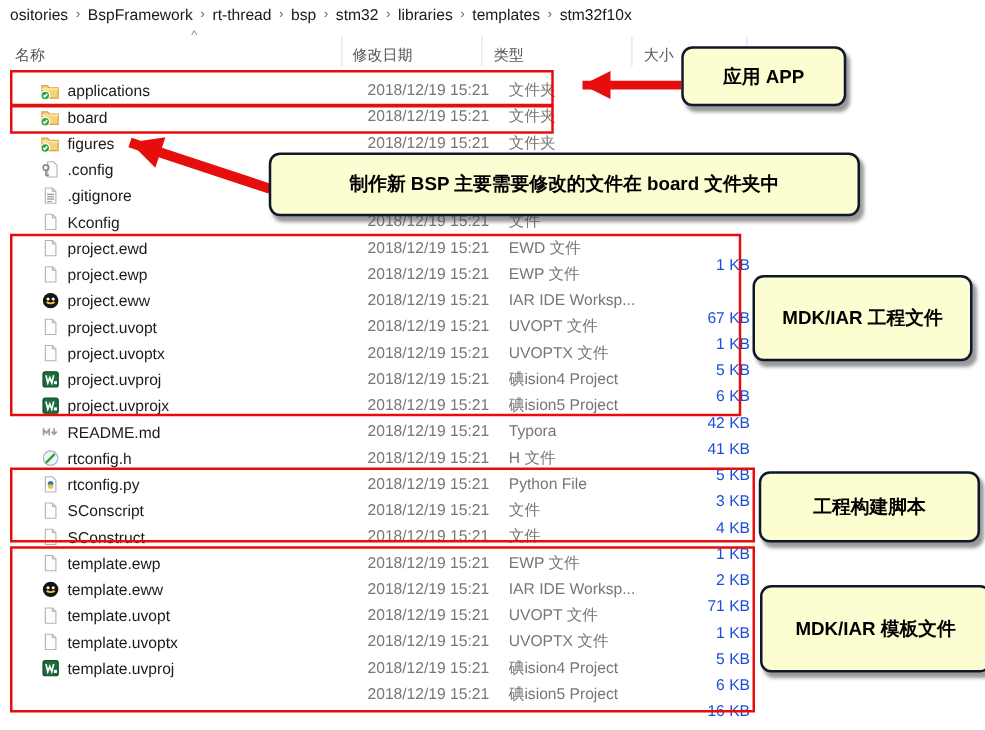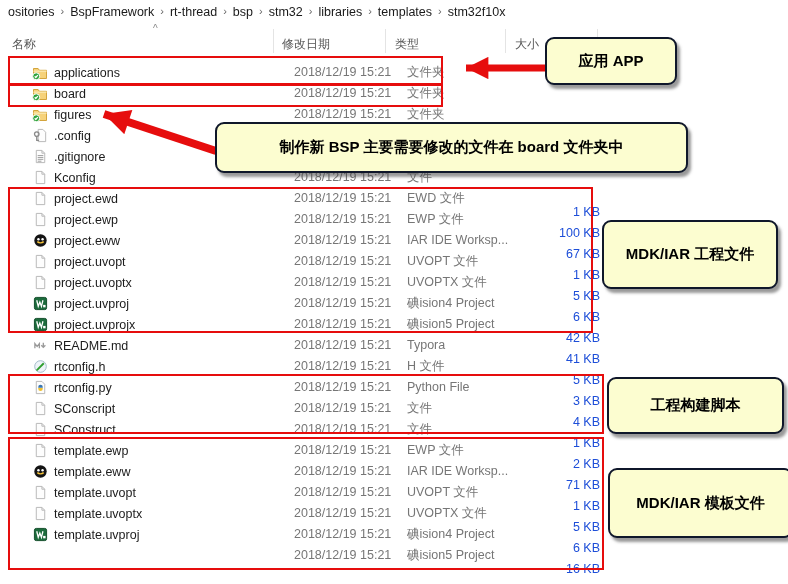--- a/index.html
+++ b/index.html
@@ -179,21 +179,20 @@
         <span class="icon">
             <svg viewBox="0 0 16 16" width="15" height="15">
               <path d="M3.5 1.5h6l3 3v10h-9z" fill="#fdfdfd" stroke="#b5b5b5"></path>
               <path d="M9.5 1.5v3h3" fill="none" stroke="#b5b5b5"></path>
             </svg>
           </span>
         <span class="fname">project.ewd</span>
       </span>
       <span class="c-date">2018/12/19 15:21</span>
       <span class="c-type">EWD 文件</span>
-      <span class="c-size">100 KB</span>
     </div>
       <div class="row">
       <span class="c-name">
         <span class="icon">
             <svg viewBox="0 0 16 16" width="15" height="15">
               <path d="M3.5 1.5h6l3 3v10h-9z" fill="#fdfdfd" stroke="#b5b5b5"></path>
               <path d="M9.5 1.5v3h3" fill="none" stroke="#b5b5b5"></path>
             </svg>
           </span>
         <span class="fname">project.ewp</span>

